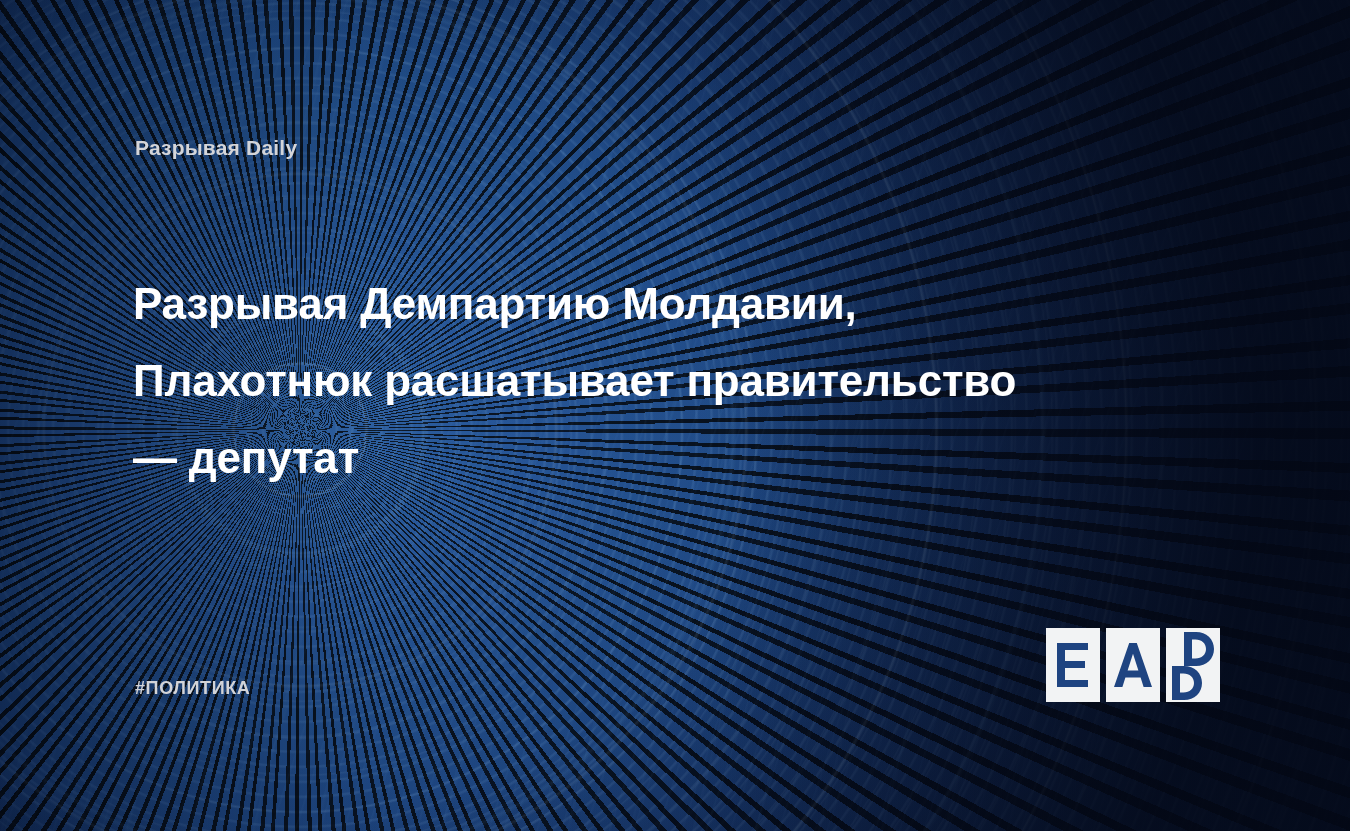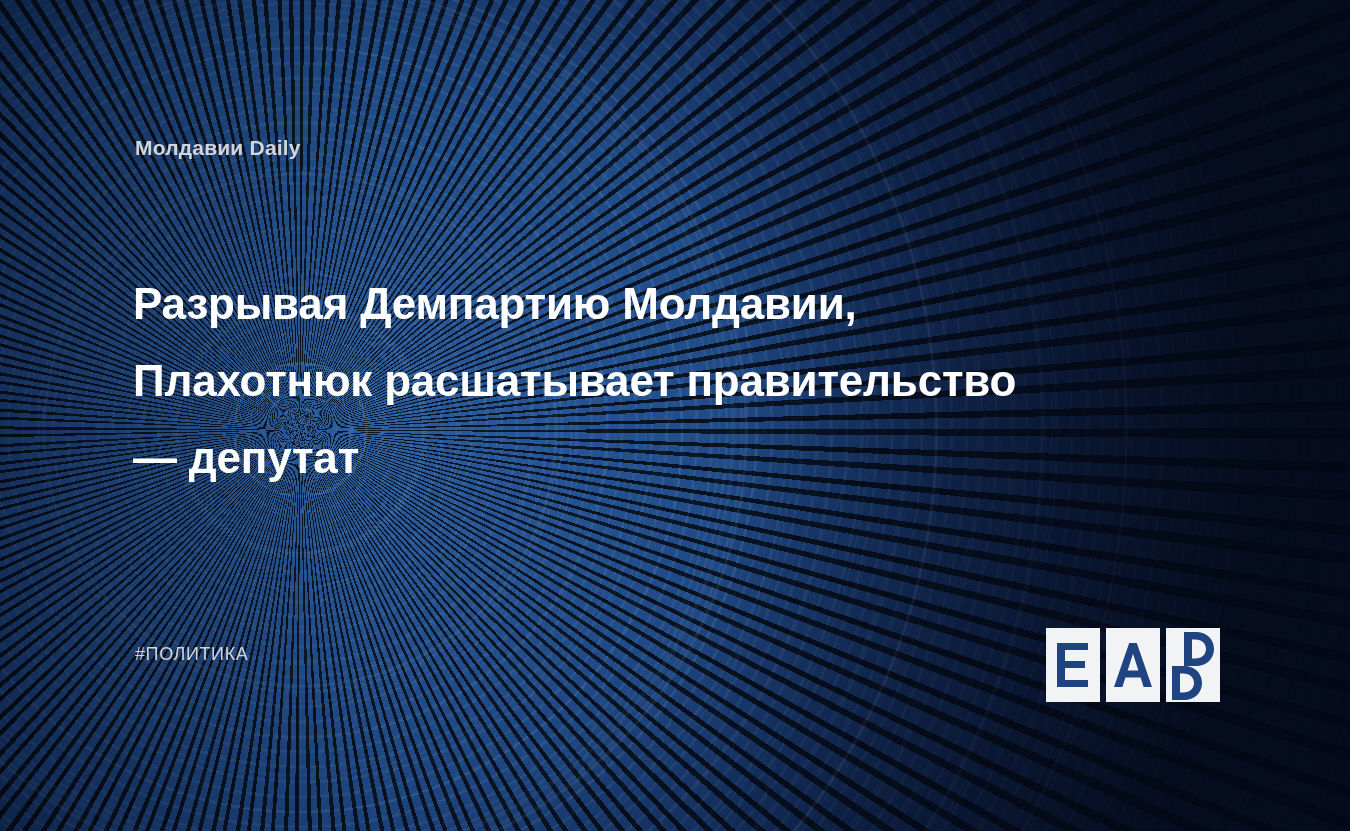--- a/index.html
+++ b/index.html
@@ -152,23 +152,23 @@
     font-size: 44px;
     font-weight: bold;
     line-height: 77px;
     color: #ffffff;
     letter-spacing: -0.2px;
   }
 
   .tag {
     position: absolute;
     left: 135px;
-    top: 644px;
+    top: 678px;
     font-size: 18px;
-    font-weight: normal;
+    font-weight: bold;
     letter-spacing: 0.6px;
     color: #d3d4d8;
     white-space: nowrap;
   }
 
   
   .logo {
     position: absolute;
     left: 1046px;
     top: 628px;
@@ -216,21 +216,21 @@
   <div class="bg-layer bg-base"></div>
   <div class="bg-layer bg-arcs"></div>
   <div class="bg-layer bg-dashes"></div>
   <div class="bg-layer bg-sparks"></div>
   <div class="bg-layer bg-rain"></div>
   <div class="bg-layer bg-rain-mask"></div>
   <div class="bg-layer bg-vignette"></div>
 
   <div class="content">
 
-    <div class="brand">Молдавии Daily</div>
+    <div class="brand">Разрывая Daily</div>
 
     <div class="headline">Разрывая Демпартию Молдавии, Плахотнюк расшатывает правительство — депутат</div>
 
     <div class="tag">#ПОЛИТИКА</div>
 
     <div class="logo">
 
       <div class="logo-tile">
         <span>
           <svg width="32" height="44" viewBox="0 0 32 44" aria-hidden="true">

